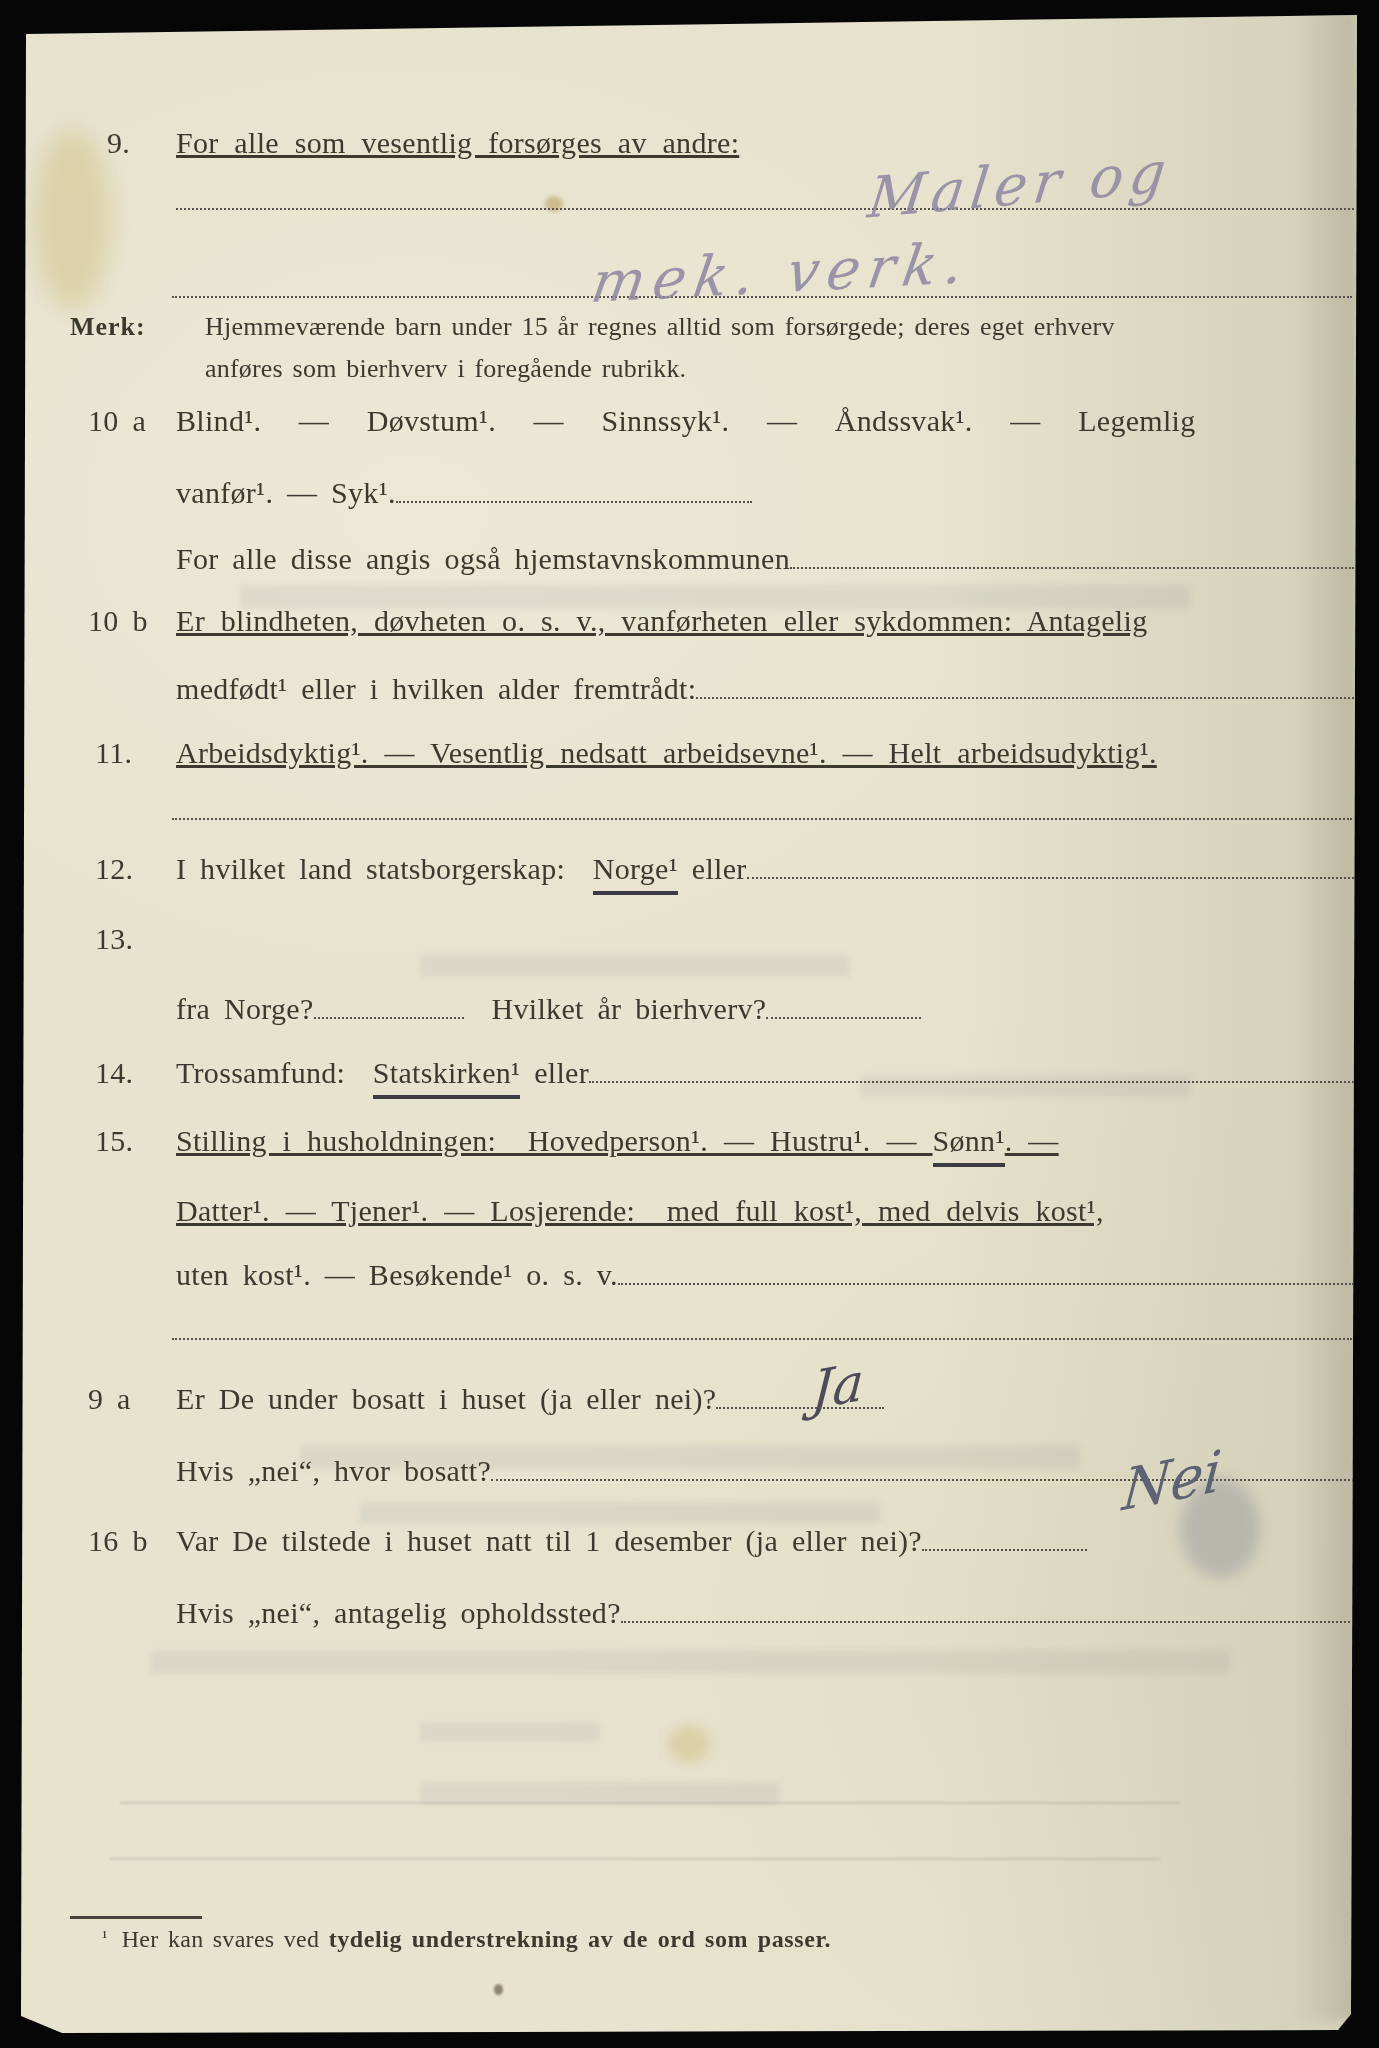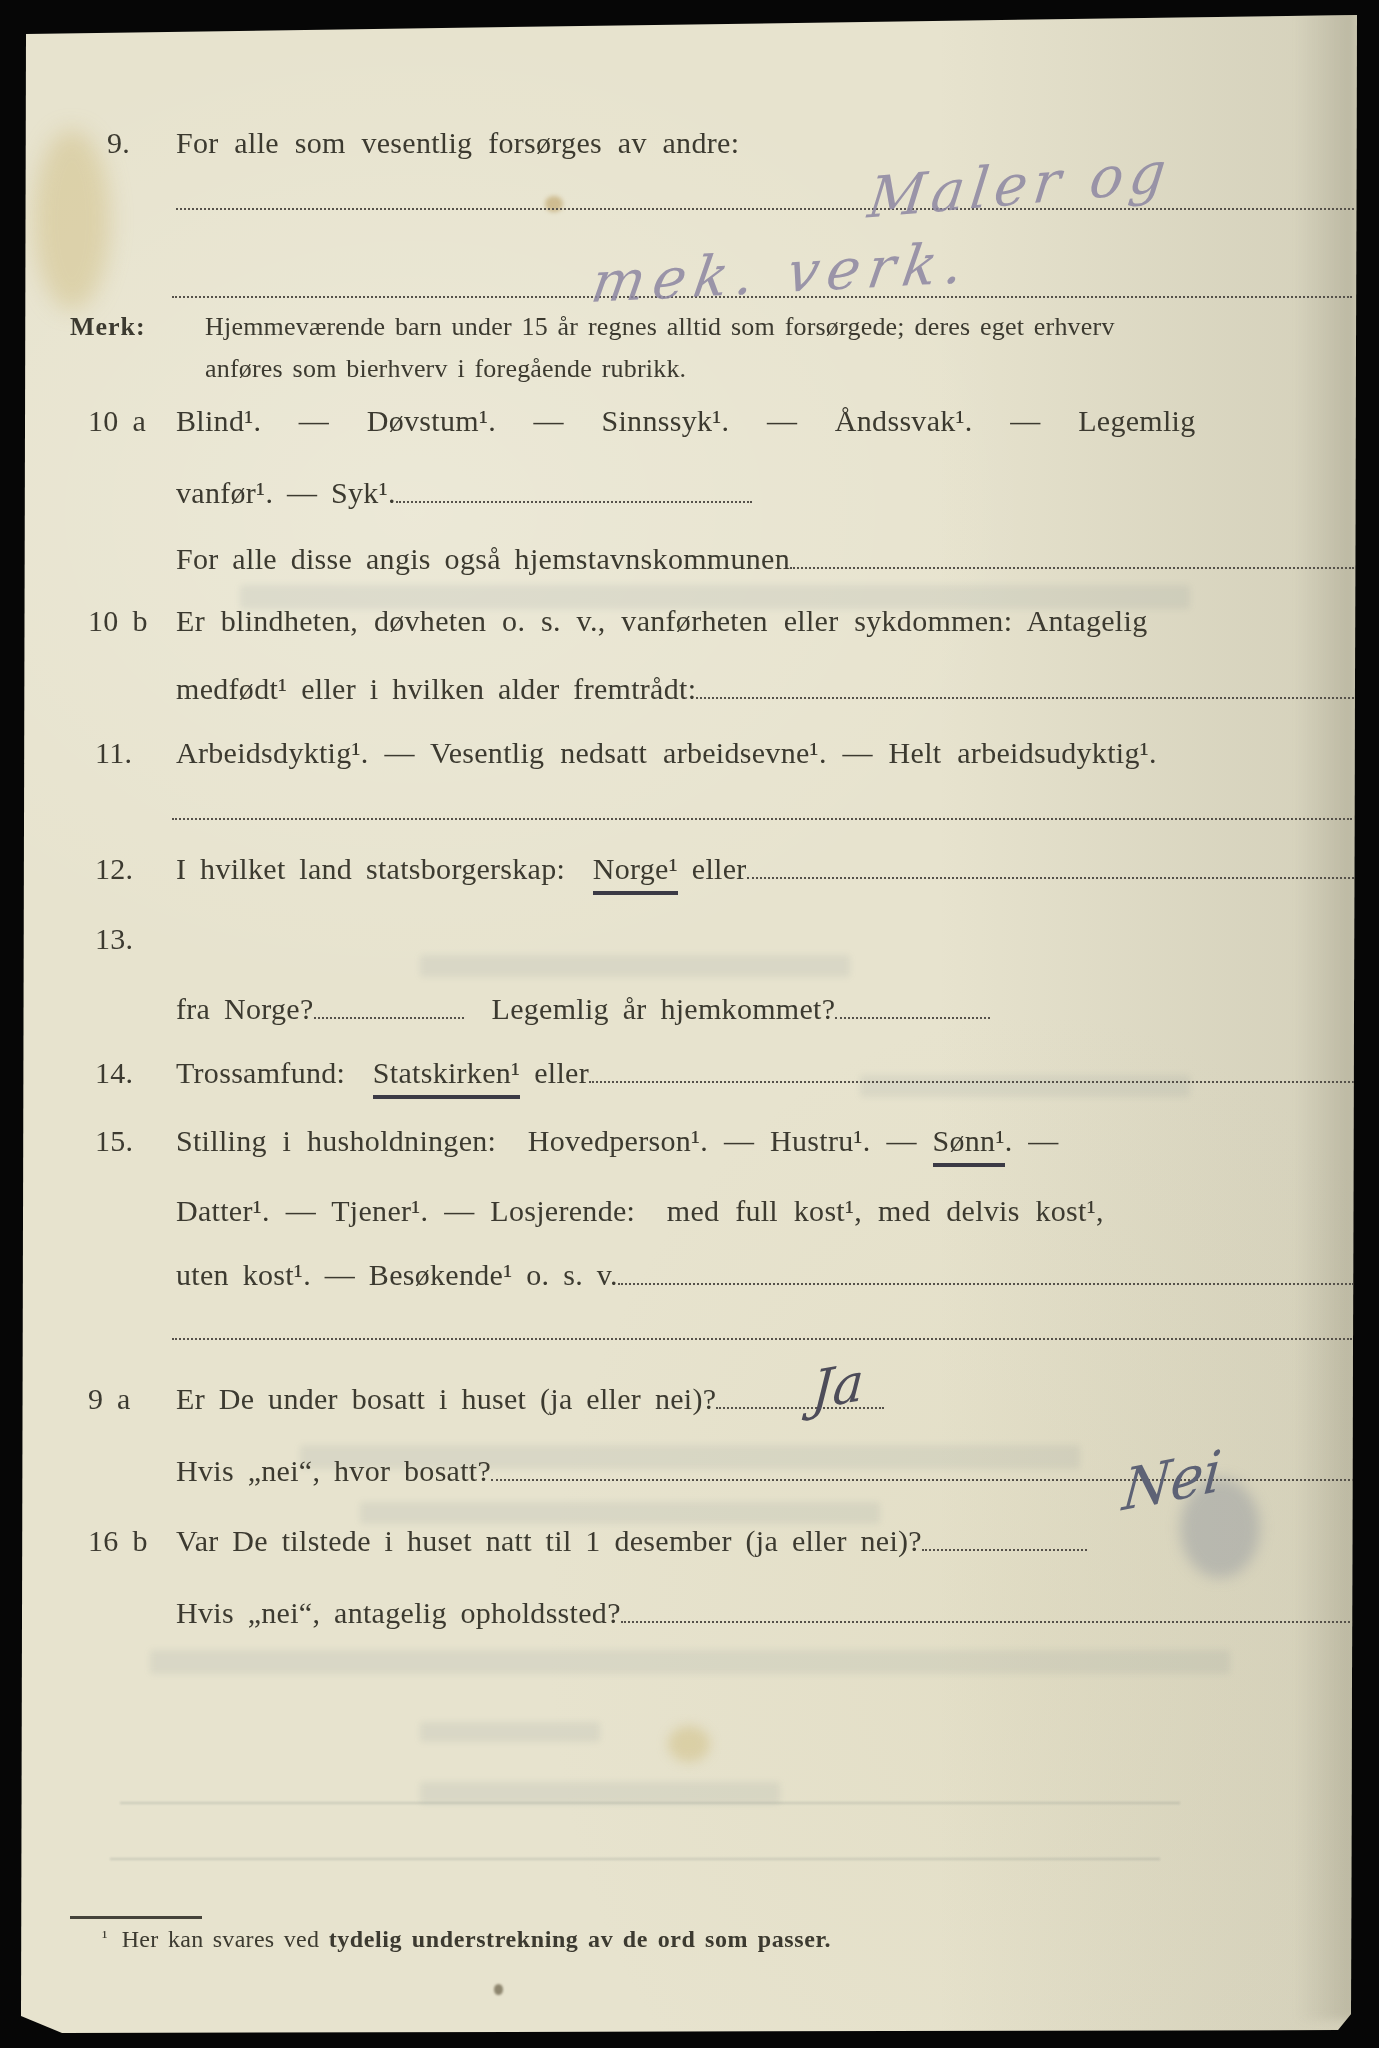--- a/index.html
+++ b/index.html
@@ -31,21 +31,21 @@
   
   .row{
     position:absolute;left:88px;width:1266px;display:flex;align-items:baseline;
     font-size:30px;line-height:42px;color:#3c3a30;word-spacing:6px;letter-spacing:.3px;
   }
   .num{flex:0 0 88px;}
   .numpad1{padding-left:19px;box-sizing:border-box;}
   .numpad2{padding-left:7px;box-sizing:border-box;font-family:Liberation Serif, serif;}
   .t{white-space:pre-wrap;}
   .wide{word-spacing:11px;}
-  .mid{word-spacing:8px;}
+  .mid{word-spacing:8px;text-decoration:underline;}
   .leader{
     display:inline-block;height:12px;flex:0 0 auto;
     border-bottom:2px dotted #55514a;
   }
   .leader.grow{flex:1 1 auto;}
   .fullline{position:absolute;border-top:2px dotted #55514a;height:0;}
   .hand-ul{border-bottom:4px solid #3b3a45;padding-bottom:1px;}
   
   .merkrow{position:absolute;left:70px;width:1284px;display:flex;align-items:baseline;
     font-size:26px;line-height:38px;color:#3c3a30;letter-spacing:.2px;word-spacing:3px;}
@@ -151,21 +151,21 @@
     <span class="leader grow"></span>
   </div>
 
   <div class="row" style="top:918px">
     <span class="num numpad2">13.</span>
   </div>
   <div class="row" style="top:988px">
     <span class="num"></span>
     <span class="t">fra Norge?</span>
     <span class="leader" style="width:150px"></span>
-    <span class="t" style="padding-left:28px">Legemlig år hjemkommet?</span>
+    <span class="t" style="padding-left:28px">Hvilket år bierhverv?</span>
     <span class="leader" style="width:155px"></span>
   </div>
 
   <div class="row" style="top:1052px">
     <span class="num numpad2">14.</span>
     <span class="t">Trossamfund:  </span>
     <span class="t hand-ul">Statskirken¹</span>
     <span class="t"> eller</span>
     <span class="leader grow"></span>
   </div>

